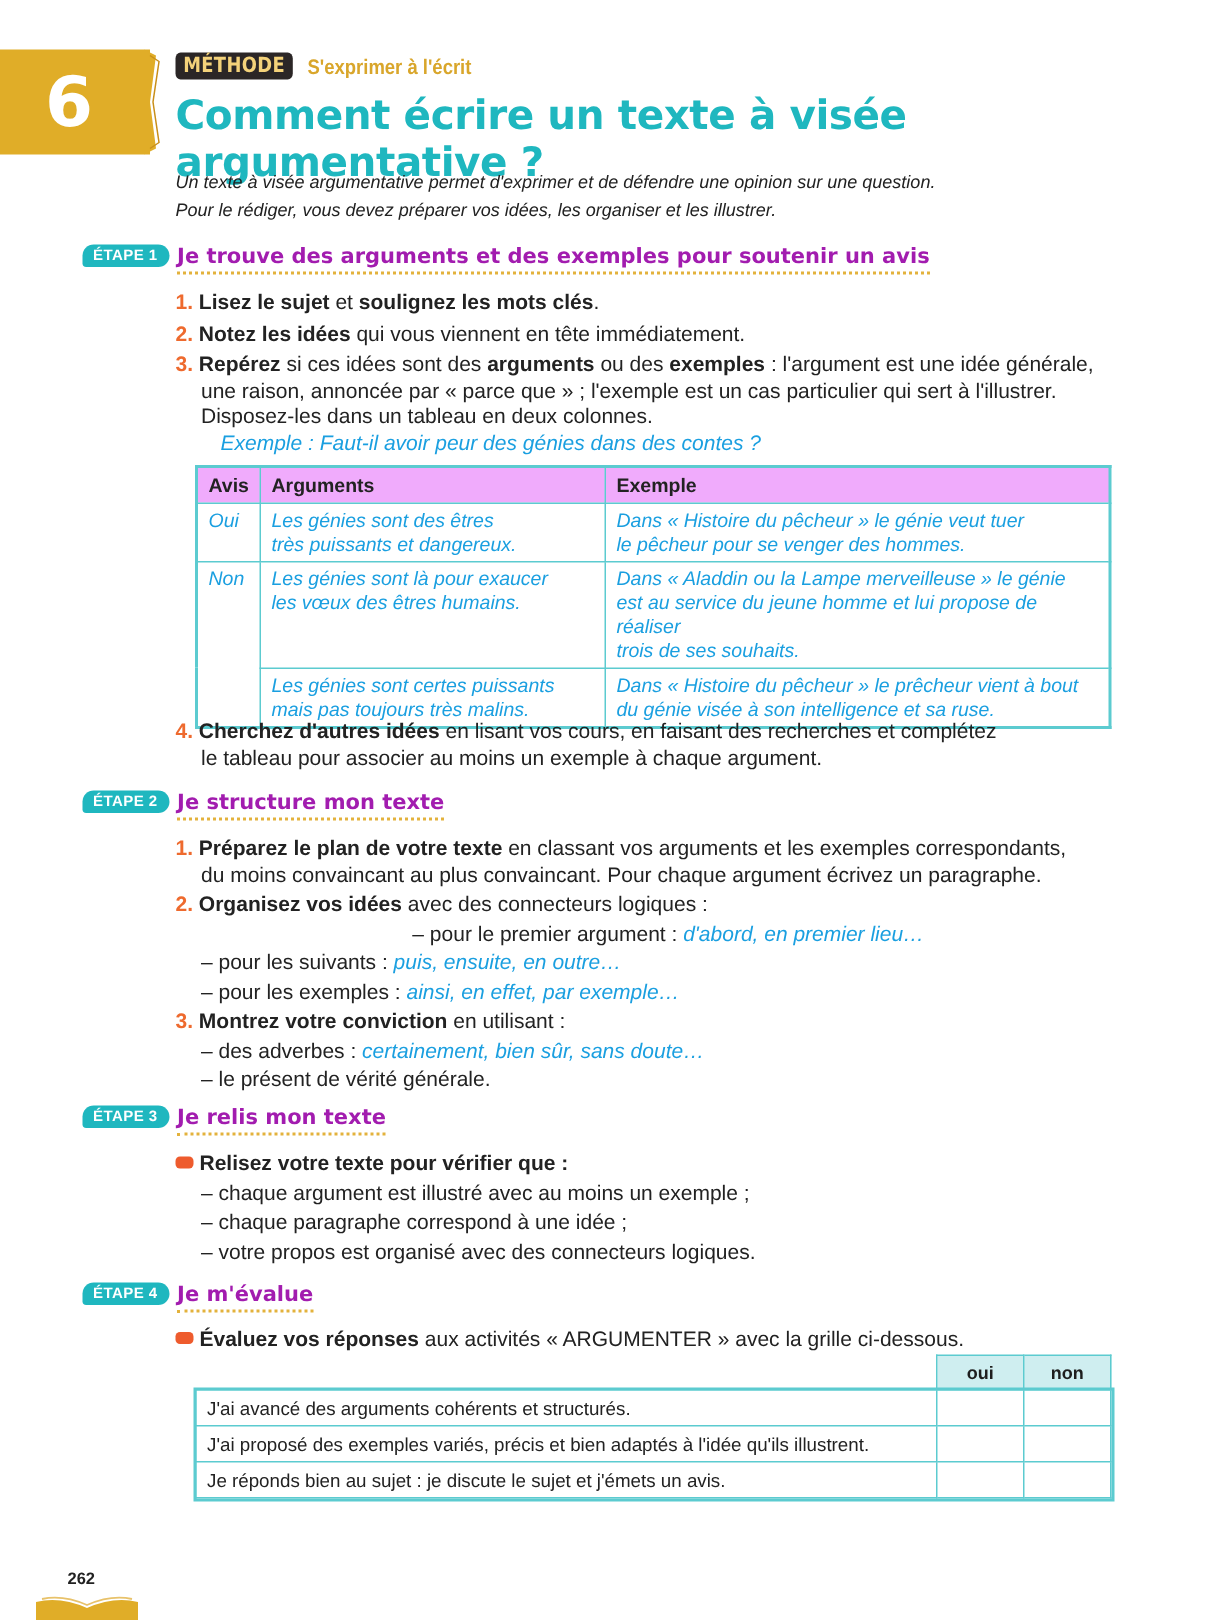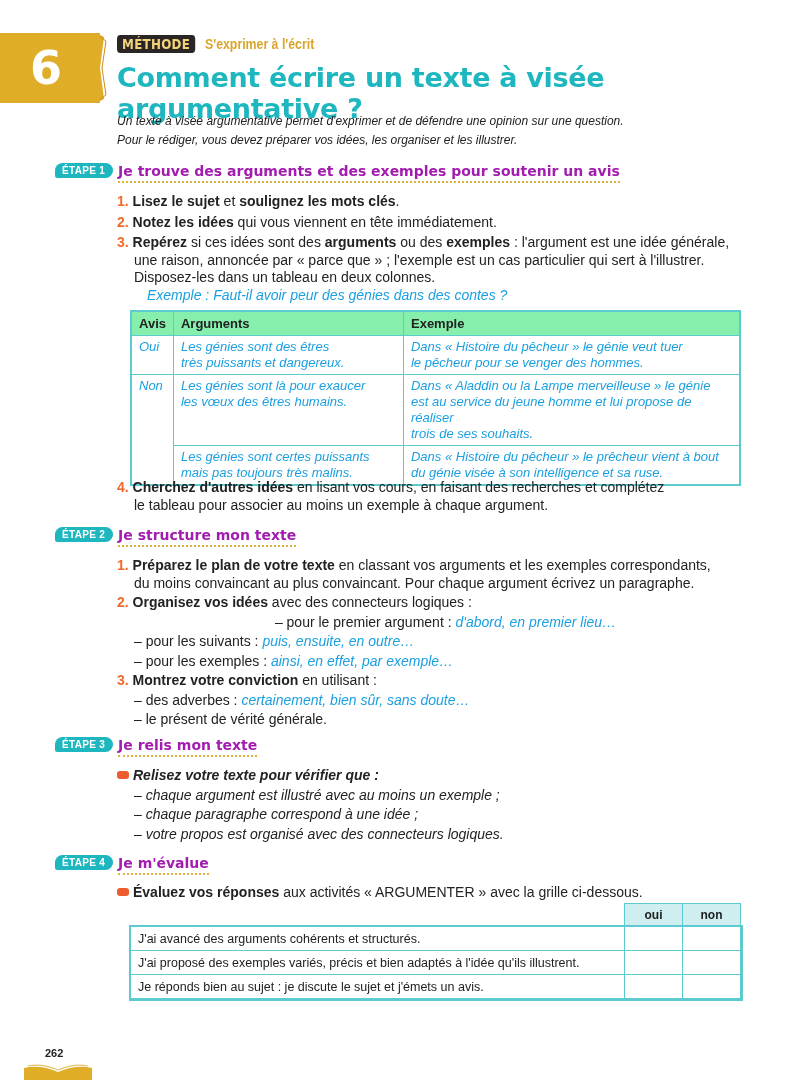--- a/index.html
+++ b/index.html
@@ -24,21 +24,21 @@
   .block { position: absolute; left: 117px; width: 640px; font-size: 14px; line-height: 17.5px; color: #222; }
   .item { position: relative; padding-left: 0; }
   .num { color: #ee6a2e; font-weight: bold; }
   .b { font-weight: bold; }
   .ind { padding-left: 17px; }
   .blue { color: #1a9fe0; font-style: italic; }
   .bullet { display: inline-block; width: 12px; height: 8px; background: #ee5b2d; border-radius: 3px; margin-right: 4px; vertical-align: 1px; }
 
   table { border-collapse: collapse; font-size: 13px; }
   .t1 { position: absolute; left: 130px; top: 310px; width: 611px; border: 2px solid #5ccbd0; }
-  .t1 th { background: #86efac; text-align: left; font-weight: bold; padding: 3px 7px; height: 24px; border: 1px solid #5ccbd0; color: #222; }
+  .t1 th { background: #f0abfc; text-align: left; font-weight: bold; padding: 3px 7px; height: 24px; border: 1px solid #5ccbd0; color: #222; }
   .t1 td { border: 1px solid #5ccbd0; padding: 3px 7px; vertical-align: top; color: #1a9fe0; font-style: italic; line-height: 16px; }
   .t1 .c1 { width: 40px; }
   .t1 .c2 { width: 230px; }
 
   .t2 { position: absolute; left: 130px; top: 903px; width: 611px; }
   .t2 th { background: #cfeef0; font-weight: bold; font-size: 12px; text-align: center; height: 23px; border: 1px solid #5ccbd0; }
   .t2 th.empty { background: transparent; border: none; }
   .t2 td { border: 1px solid #5ccbd0; height: 24px; padding: 0 7px; font-size: 12.5px; color: #222; }
   .t2 tr.data td.cell { width: 58px; }
   .t2 tbody { outline: 2px solid #5ccbd0; }
@@ -168,21 +168,21 @@
     <div class="ind" style="margin-top:2px;"><span>– des adverbes : </span><span class="blue">certainement, bien sûr, sans doute…</span></div>
     <div class="ind" style="margin-top:2px;"><span>– le présent de vérité générale.</span></div>
   </div>
 </div>
 
 <div class="step" style="top:737px;">
   <span class="step-badge">ÉTAPE 3</span>
   <span class="step-title">Je relis mon texte</span>
 </div>
 
-<div class="block" style="top:767px;font-style:italic;">
+<div class="block" style="top:767px;">
   <div><span class="bullet"></span><span class="b">Relisez votre texte pour vérifier que :</span></div>
   <div class="ind" style="margin-top:2px;">– chaque argument est illustré avec au moins un exemple ;</div>
   <div class="ind" style="margin-top:2px;">– chaque paragraphe correspond à une idée ;</div>
   <div class="ind" style="margin-top:2px;">– votre propos est organisé avec des connecteurs logiques.</div>
 </div>
 
 <div class="step" style="top:855px;">
   <span class="step-badge">ÉTAPE 4</span>
   <span class="step-title">Je m'évalue</span>
 </div>

